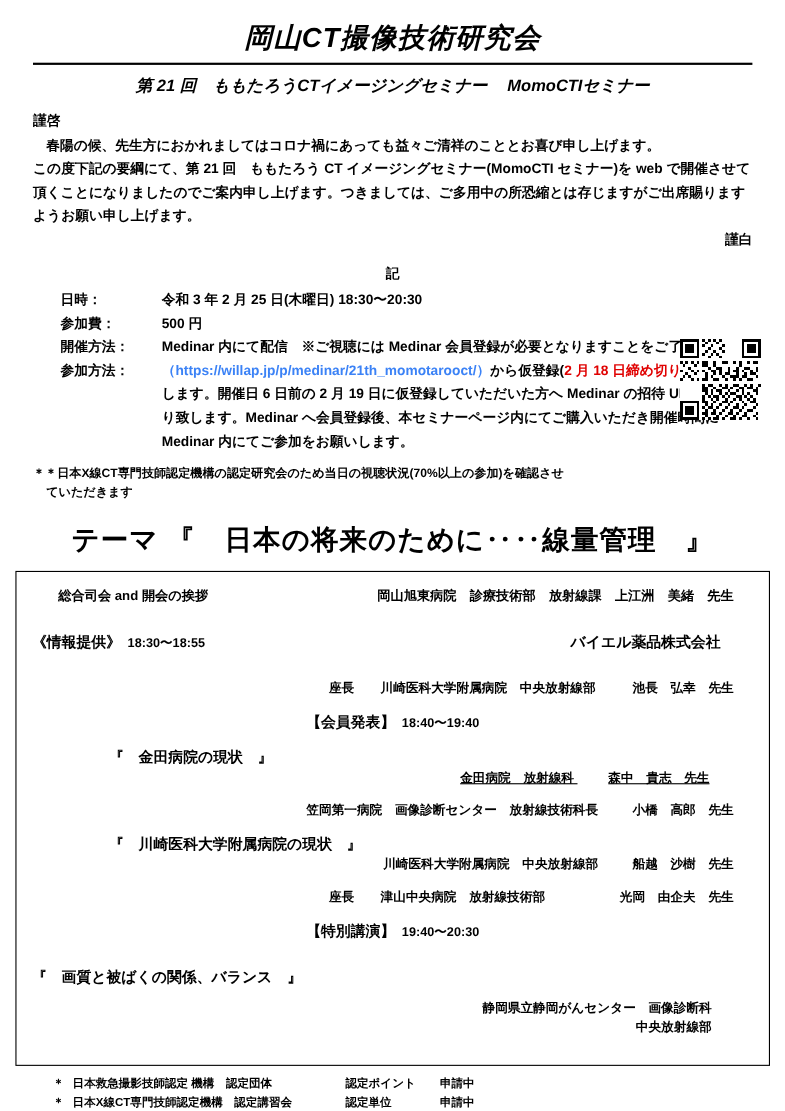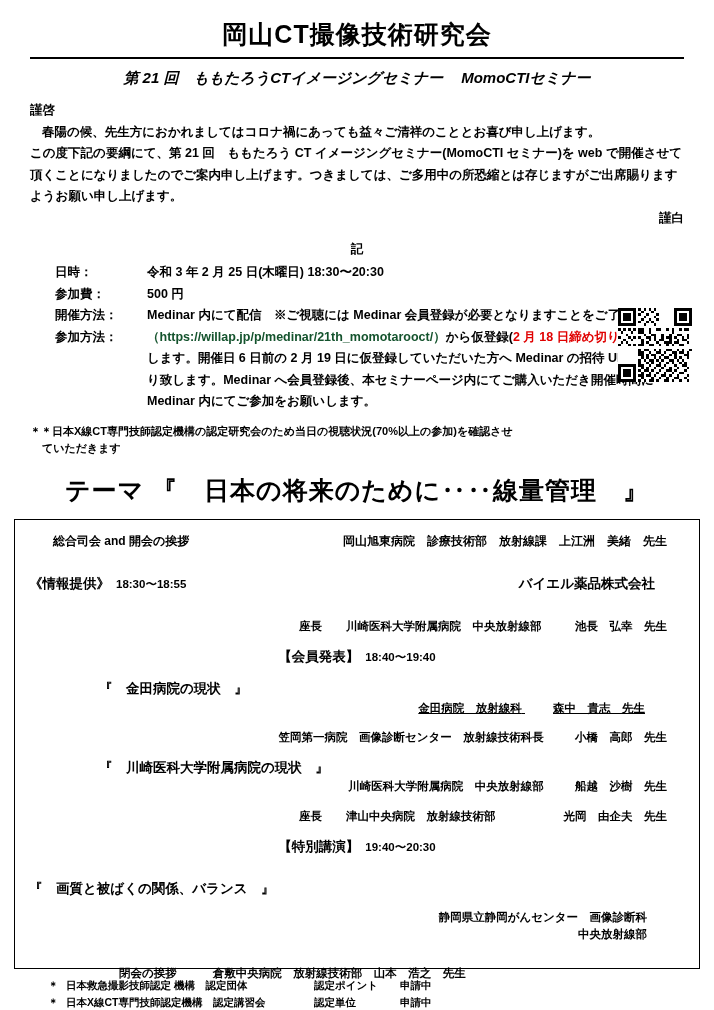--- a/index.html
+++ b/index.html
@@ -22,20 +22,21 @@
     padding: 0;
     box-sizing: border-box;
   }
   
   .title {
     text-align: center;
     font-size: 25px;
     font-weight: bold;
     letter-spacing: 1px;
     margin: 18px 0 6px 0;
+    font-style: italic;
   }
   .rule {
     border: 0;
     border-top: 2px solid #000;
     margin: 4px 30px 10px 30px;
   }
   .subtitle {
     text-align: center;
     font-size: 15px;
     font-weight: bold;
@@ -86,21 +87,21 @@
     align-items: flex-start;
   }
   .dlabel {
     width: 92px;
     flex: 0 0 92px;
   }
   .dval {
     flex: 1 1 auto;
   }
   .blue {
-    color: #14532d;
+    color: #3b82f6;
   }
   .red {
     color: #e00000;
   }
   .qr {
     position: absolute;
     right: -8px;
     top: 46px;
     width: 74px;
     height: 74px;
@@ -530,24 +531,20 @@
 
     <div class="special-title">『　画質と被ばくの関係、バランス　』</div>
 
     <div class="spacer-s"></div>
 
     <div class="sp-affil" style="padding-right:38px;">静岡県立静岡がんセンター　画像診断科</div>
     <div class="sp-affil" style="padding-right:38px;">中央放射線部</div>
 
     <div class="spacer-m"></div>
 
-    <div class="closing">
-      <div class="lbl">閉会の挨拶</div>
-      <div class="val">倉敷中央病院　放射線技術部　山本　浩之　先生</div>
-    </div>
 
   </div>
 
   <div class="creds">
     <div class="crow">
       <div class="star">＊</div>
       <div class="org">日本救急撮影技師認定 機構　認定団体</div>
       <div class="kind">認定ポイント</div>
       <div class="status">申請中</div>
     </div>

